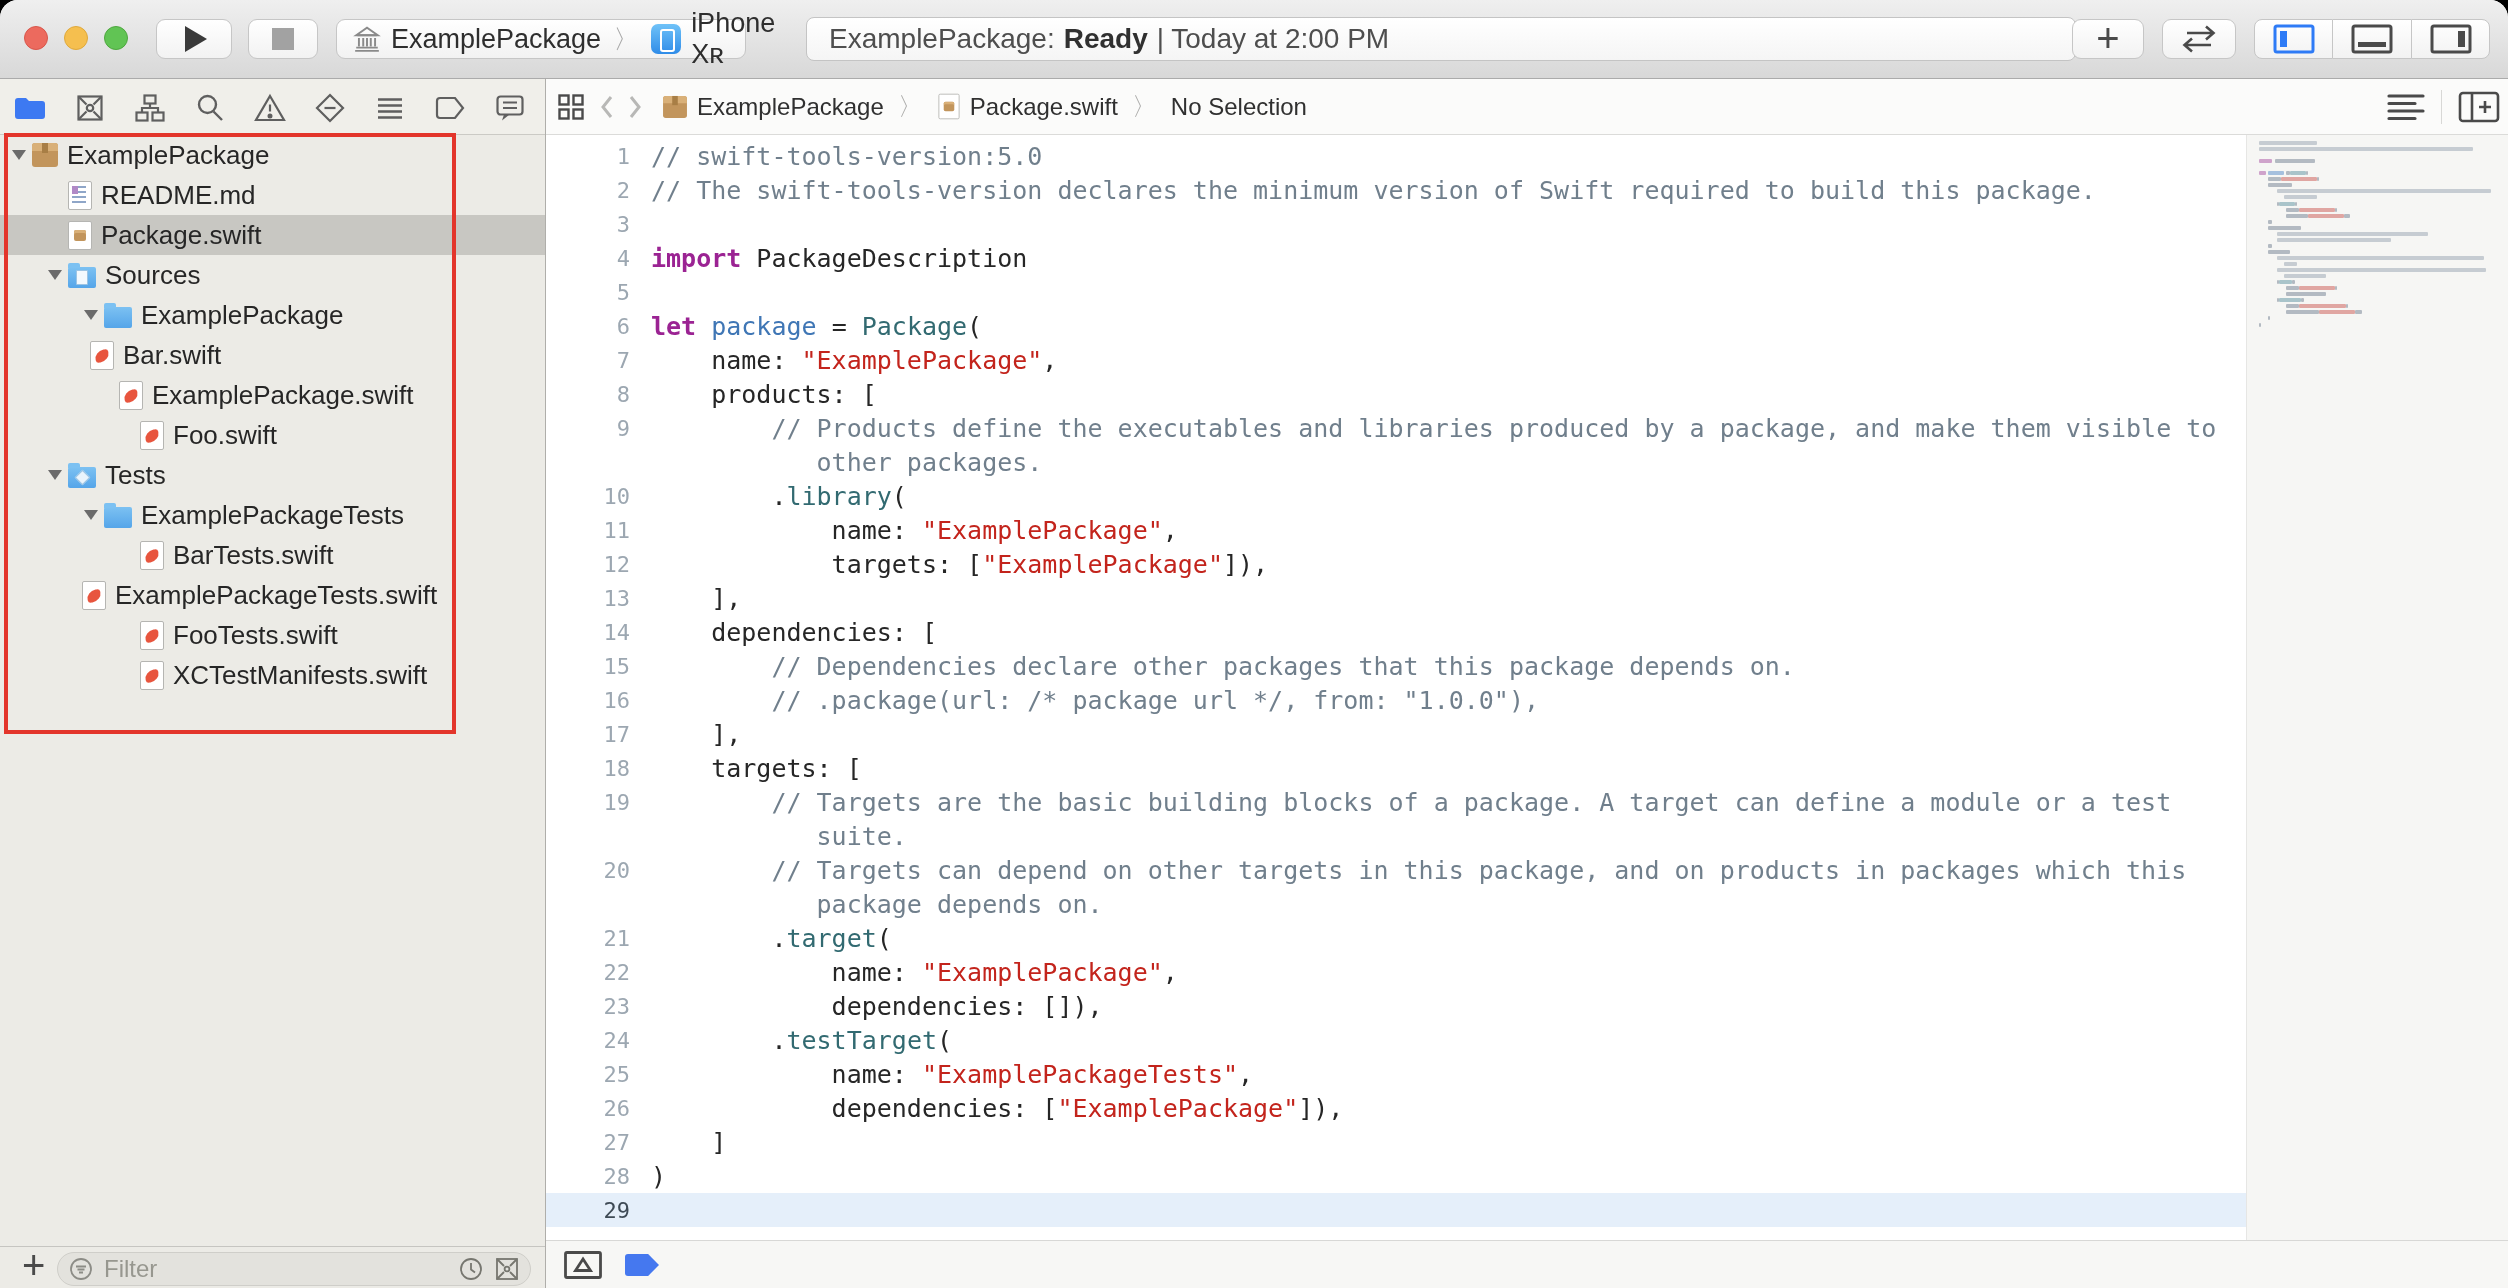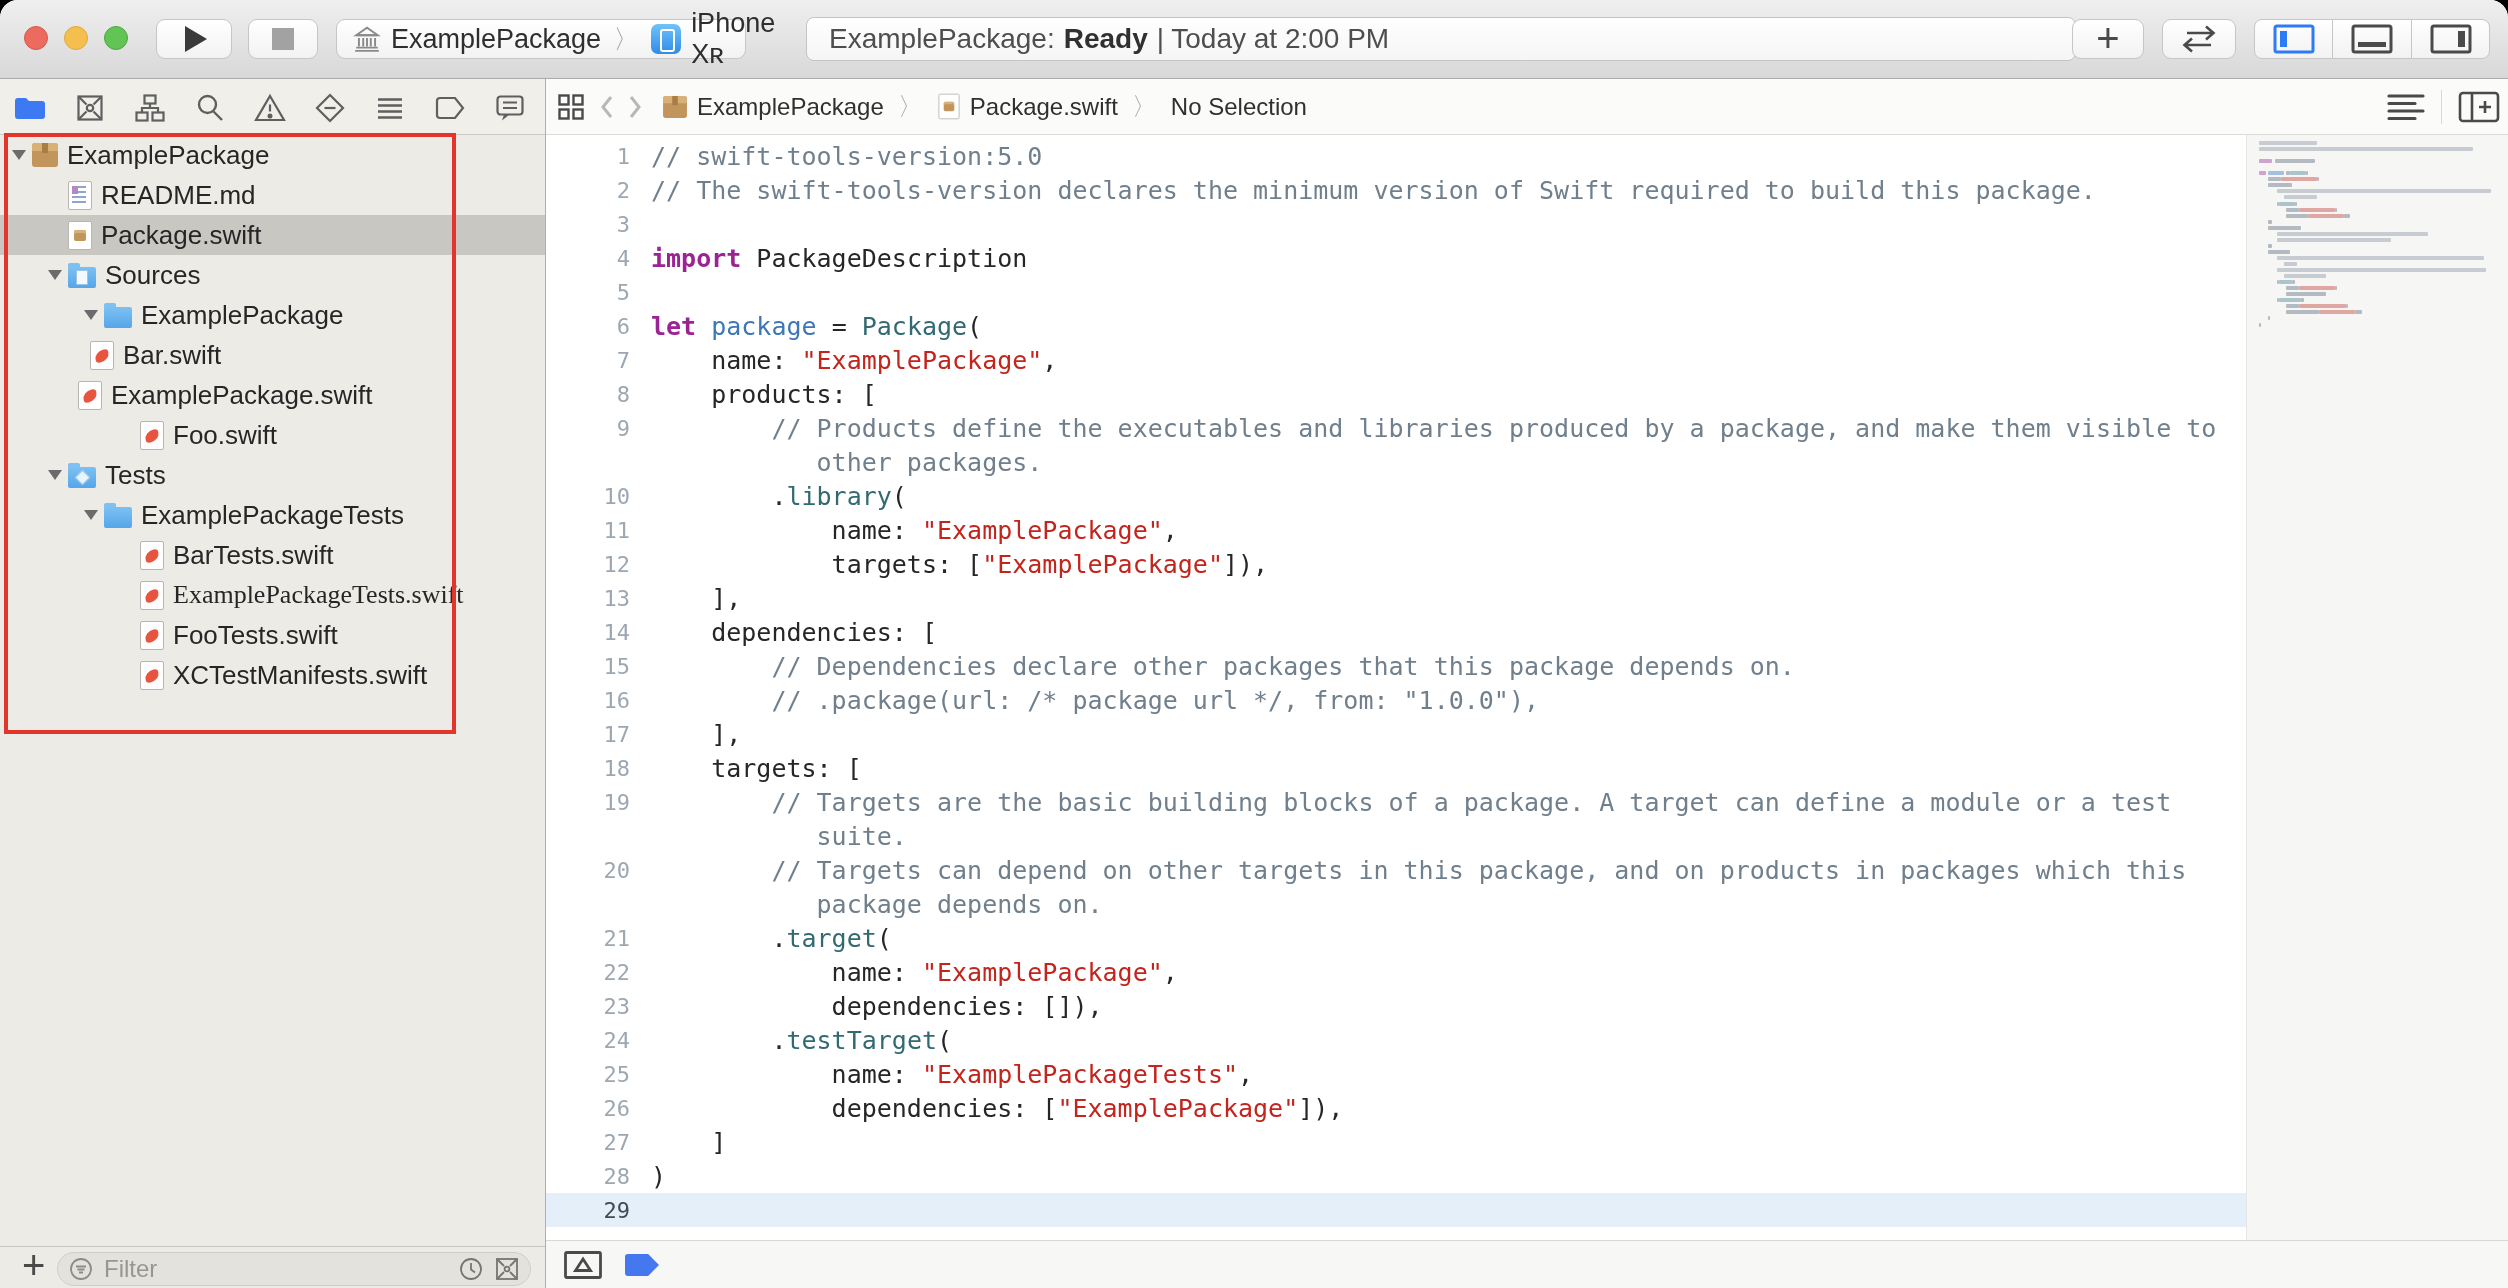--- a/index.html
+++ b/index.html
@@ -287,21 +287,21 @@
         <div class="tree-row" style="padding-left: 78px;">
           <span class="disclosure open"></span>
           <span class="ticon folder"></span>
           <span class="tlabel">ExamplePackage</span>
         </div>
         <div class="tree-row" style="padding-left: 64px;">
           <span class="disclosure"></span>
           <span class="ticon swift"></span>
           <span class="tlabel">Bar.swift</span>
         </div>
-        <div class="tree-row" style="padding-left: 52px;">
+        <div class="tree-row" style="padding-left: 93px;">
           <span class="disclosure"></span>
           <span class="ticon swift"></span>
           <span class="tlabel">ExamplePackage.swift</span>
         </div>
         <div class="tree-row" style="padding-left: 114px;">
           <span class="disclosure"></span>
           <span class="ticon swift"></span>
           <span class="tlabel">Foo.swift</span>
         </div>
         <div class="tree-row" style="padding-left: 42px;">
@@ -312,21 +312,21 @@
         <div class="tree-row" style="padding-left: 78px;">
           <span class="disclosure open"></span>
           <span class="ticon folder"></span>
           <span class="tlabel">ExamplePackageTests</span>
         </div>
         <div class="tree-row" style="padding-left: 114px;">
           <span class="disclosure"></span>
           <span class="ticon swift"></span>
           <span class="tlabel">BarTests.swift</span>
         </div>
-        <div class="tree-row" style="padding-left: 114px; font-family: Liberation Serif, serif;">
+        <div class="tree-row" style="padding-left: 56px;">
           <span class="disclosure"></span>
           <span class="ticon swift"></span>
           <span class="tlabel">ExamplePackageTests.swift</span>
         </div>
         <div class="tree-row" style="padding-left: 114px;">
           <span class="disclosure"></span>
           <span class="ticon swift"></span>
           <span class="tlabel">FooTests.swift</span>
         </div>
         <div class="tree-row" style="padding-left: 114px;">

